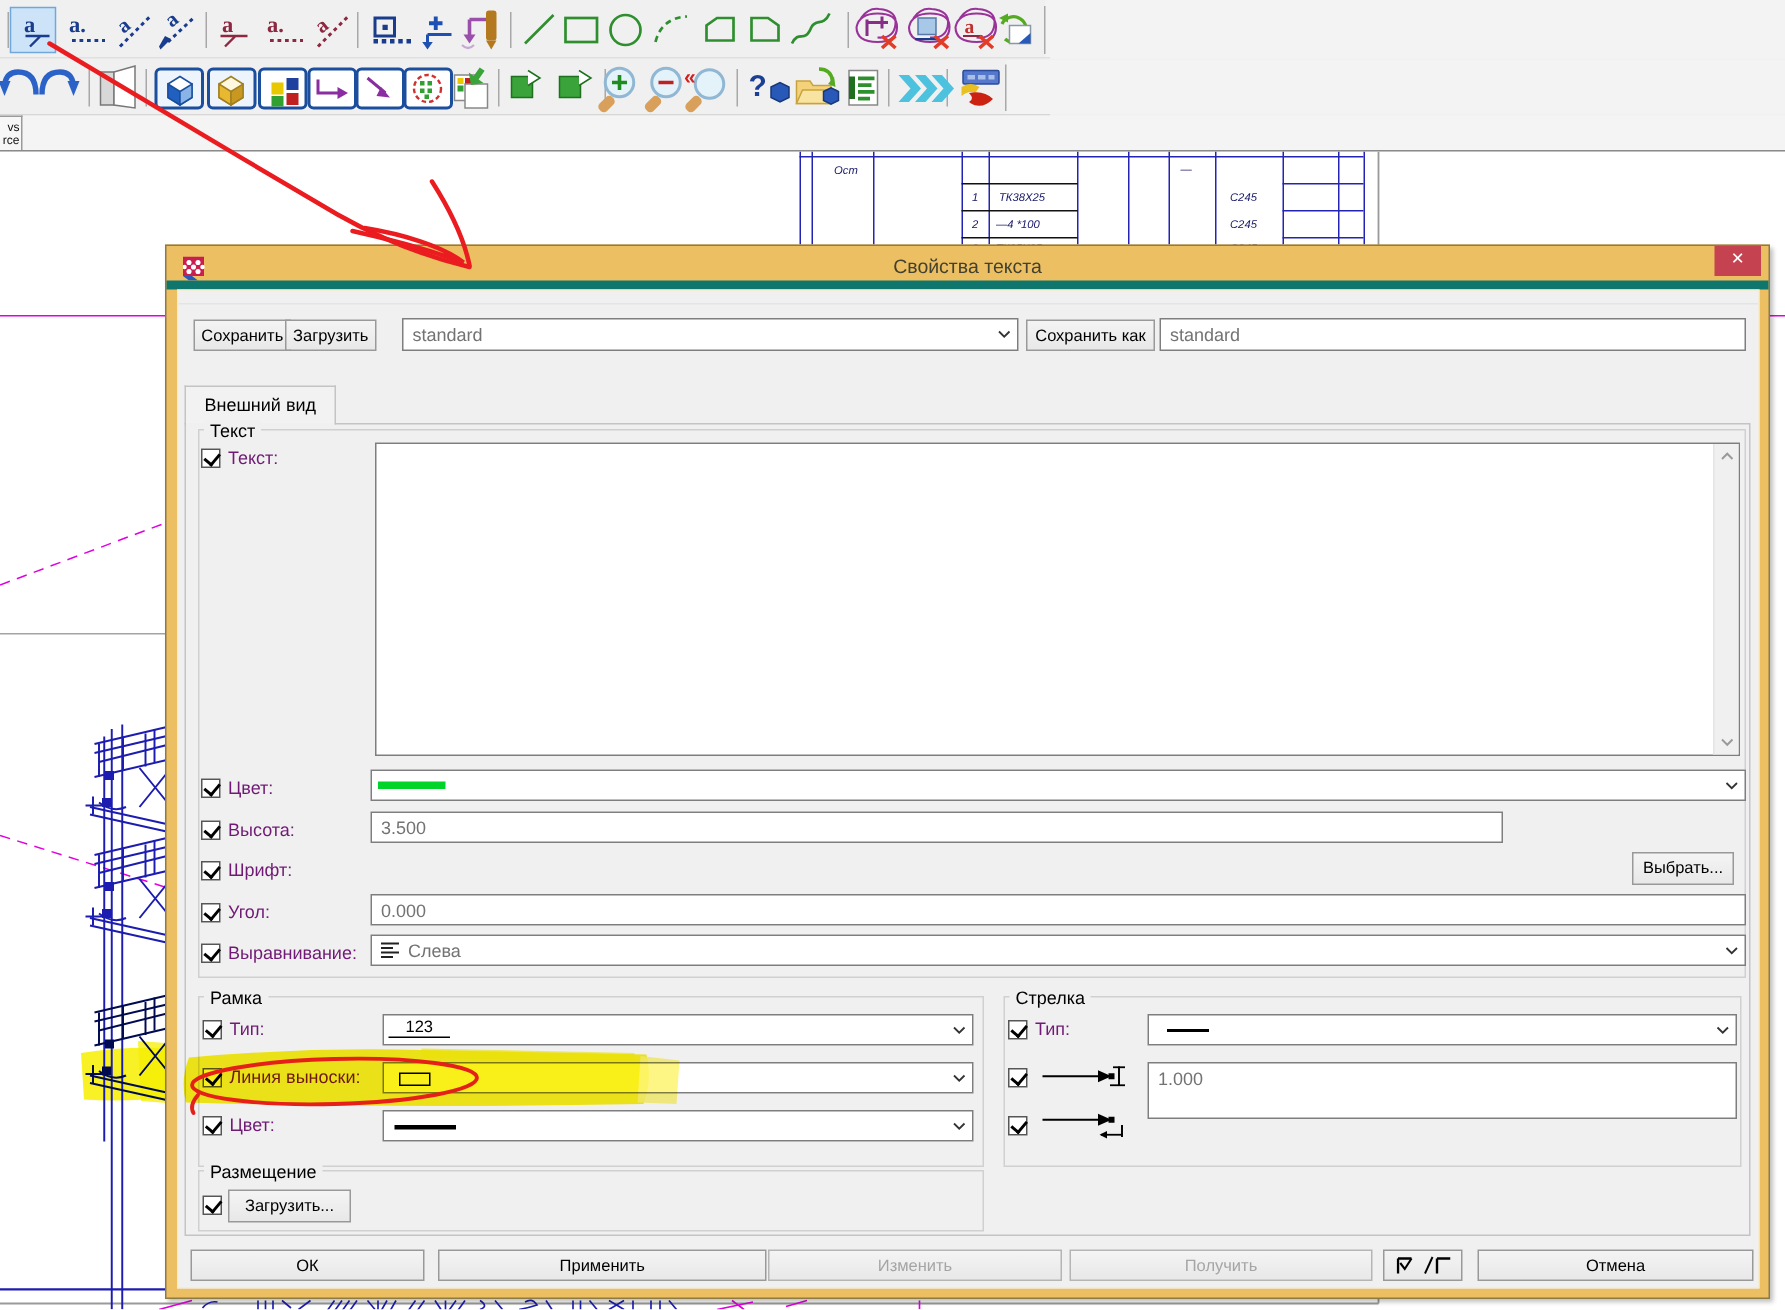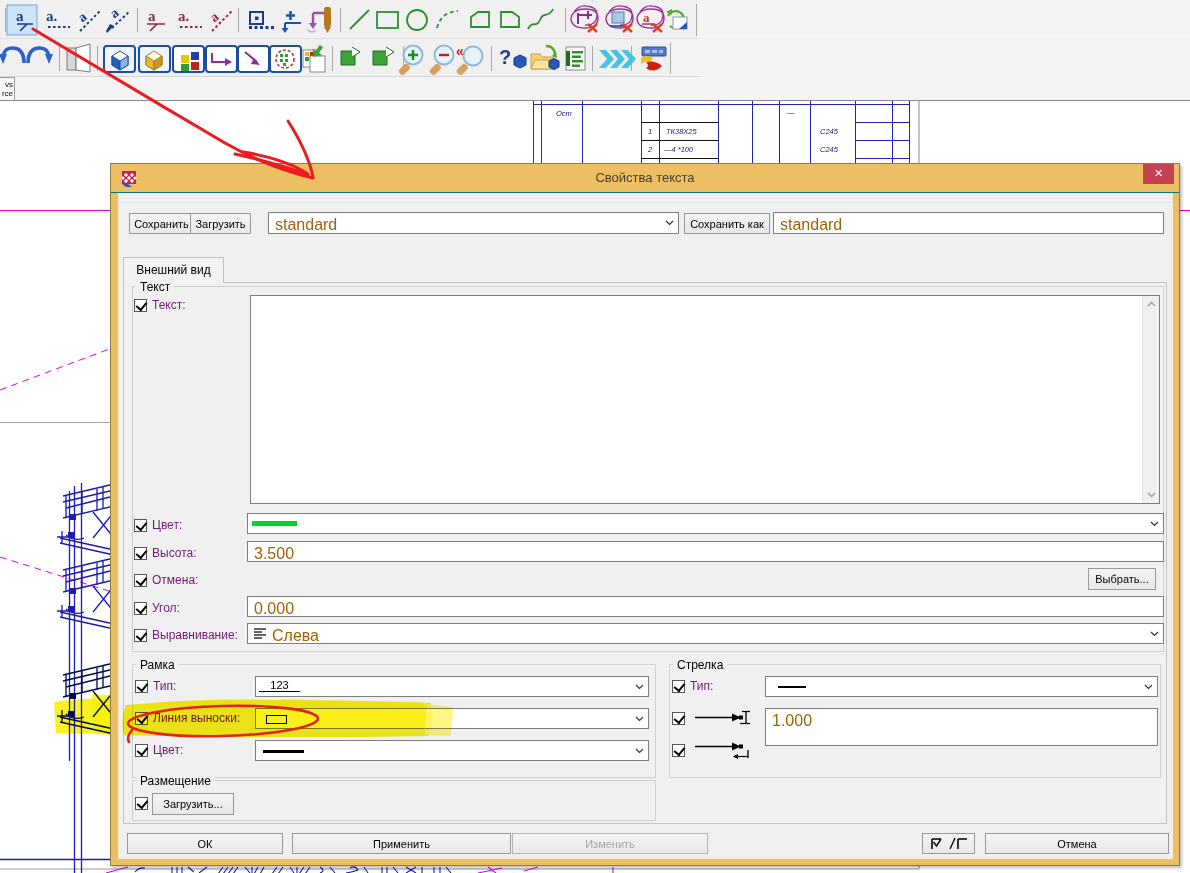--- a/index.html
+++ b/index.html
@@ -1,21 +1,21 @@
 <!DOCTYPE html>
 <html><head>
 <meta charset="utf-8">
 <style>
 *{margin:0;padding:0;box-sizing:border-box}
 html,body{width:1190px;height:873px;overflow:hidden;position:relative;background:#fff;font-family:"Liberation Sans",sans-serif}
 .abs{position:absolute}
 .btn{position:absolute;background:linear-gradient(#f4f4f4,#e8e8e8);border:1px solid #999;font-size:11px;color:#000;display:flex;align-items:center;justify-content:center;white-space:nowrap}
 .btn.dis{color:#a5a5a5;border-color:#b5b5b5}
 .fld{position:absolute;background:#fff;border:1px solid #7e7e7e}
-.fld span{position:absolute;left:6px;top:3px;font-size:16px;color:#a16207;white-space:nowrap}
+.fld span{position:absolute;left:6px;top:3px;font-size:12px;color:#737373;white-space:nowrap}
 .cb{position:absolute;width:13px;height:13px;background:#fff;border:1px solid #565656}
 .cb:after{content:"";position:absolute;left:2.5px;top:0px;width:4.5px;height:8px;border-right:2.3px solid #000;border-bottom:2.3px solid #000;transform:rotate(40deg)}
 .lbl{position:absolute;font-size:12px;color:#701a75;white-space:nowrap}
 .grp{position:absolute;border:1px solid #d0d0d0}
 .glb{position:absolute;font-size:12px;color:#000;background:#f0f0f0;padding:0 4px;white-space:nowrap}
 .chv{position:absolute;right:4px;top:50%;margin-top:-3px}
 </style>
 </head>
 <body>
 
@@ -365,21 +365,21 @@
 <g stroke="#e000e0" stroke-width="1.1" fill="none">
 <path d="M106 772 l22 -6"></path>
 <path d="M478 772 l24 -5 M488 766 l8 6"></path>
 <path d="M524 770 l14 -4"></path>
 <path d="M613 766 v6"></path>
 </g>
 </svg>
 
 <div class="abs" style="left:110px;top:163px;width:1070px;height:703px;background:#ecbf62;border:1px solid #8d7b46;box-shadow:2px 2px 3px rgba(0,0,0,0.25)">
 
- <div class="abs" style="left:0;top:0;width:1068px;height:29px;border-bottom:1px solid #0f766e;text-align:center;font-size:13px;color:#43412f;line-height:28px">Свойства текста</div>
+ <div class="abs" style="left:0;top:0;width:1068px;height:29px;border-bottom:6px solid #0f766e;text-align:center;font-size:13px;color:#43412f;line-height:28px">Свойства текста</div>
  <svg class="abs" style="left:11px;top:7px" width="16" height="16">
    <rect x="0" y="0" width="14" height="13" fill="#c81e50"></rect>
    <path d="M0 13 l4 3 h6 l-4 -3 z" fill="#2858b8"></path>
    <g fill="#fff">
         <circle cx="4" cy="4" r="1.7"></circle>
         <circle cx="10" cy="4" r="1.7"></circle>
         <circle cx="7" cy="7" r="1.7"></circle>
         <circle cx="4" cy="10" r="1.7"></circle>
         <circle cx="10" cy="10" r="1.7"></circle>
         <circle cx="13" cy="7" r="1.5"></circle>
@@ -427,26 +427,26 @@
     <div class="lbl" style="left:41px;top:354px">Цвет:</div>
  <div class="fld" style="left:136px;top:349px;width:917px;height:21px">
    <div class="abs" style="left:4px;top:7px;width:45px;height:5px;background:#00d42a"></div>
    <svg class="chv" width="9" height="6">
         <path d="M1 1 L4.5 4.5 L8 1" stroke="#333" fill="none" stroke-width="1.2"></path>
       </svg>
     </div>
 
  <div class="cb" style="left:23px;top:383px"></div>
     <div class="lbl" style="left:41px;top:382px">Высота:</div>
- <div class="fld" style="left:136px;top:377px;width:917px;height:21px">
+ <div class="fld" style="left:136px;top:377px;width:755px;height:21px">
       <span>3.500</span>
     </div>
 
  <div class="cb" style="left:23px;top:410px"></div>
-    <div class="lbl" style="left:41px;top:409px">Отмена:</div>
+    <div class="lbl" style="left:41px;top:409px">Шрифт:</div>
  <div class="btn" style="left:977px;top:404px;width:68px;height:22px">Выбрать...</div>
 
  <div class="cb" style="left:23px;top:438px"></div>
     <div class="lbl" style="left:41px;top:437px">Угол:</div>
  <div class="fld" style="left:136px;top:432px;width:917px;height:21px">
       <span>0.000</span>
     </div>
 
  <div class="cb" style="left:23px;top:465px"></div>
     <div class="lbl" style="left:41px;top:464px">Выравнивание:</div>
@@ -525,20 +525,21 @@
    <path d="M38 4.5 l9 4 -9 4 z" fill="#000"></path>
       <rect x="45" y="6.5" width="4" height="4" fill="#000"></rect>
    <line x1="54" y1="12" x2="54" y2="20" stroke="#000" stroke-width="1.3"></line>
    <line x1="40" y1="18.5" x2="54" y2="18.5" stroke="#000" stroke-width="1.2"></line>
    <path d="M44 16 l-5 2.5 5 2.5 z" fill="#000"></path>
  </svg>
 
  <div class="btn" style="left:16px;top:669px;width:156px;height:21px">ОК</div>
  <div class="btn" style="left:181px;top:669px;width:219px;height:21px">Применить</div>
  <div class="btn dis" style="left:401px;top:669px;width:196px;height:21px">Изменить</div>
+ <div class="btn dis" style="left:602px;top:669px;width:202px;height:21px">Получить</div>
  <div class="btn" style="left:811px;top:669px;width:53px;height:21px">
    <svg width="36" height="13">
      <path d="M1 2 H10 M1 2 V12" stroke="#000" stroke-width="1.6" fill="none"></path>
      <path d="M2.5 5 l3 4 4.5 -7" stroke="#000" stroke-width="1.4" fill="none"></path>
      <line x1="19" y1="12" x2="24" y2="1" stroke="#000" stroke-width="1.3"></line>
      <path d="M27 2 H36 M27 2 V12" stroke="#000" stroke-width="1.6" fill="none"></path>
    </svg>
  </div>
  <div class="btn" style="left:874px;top:669px;width:184px;height:21px">Отмена</div>
 

